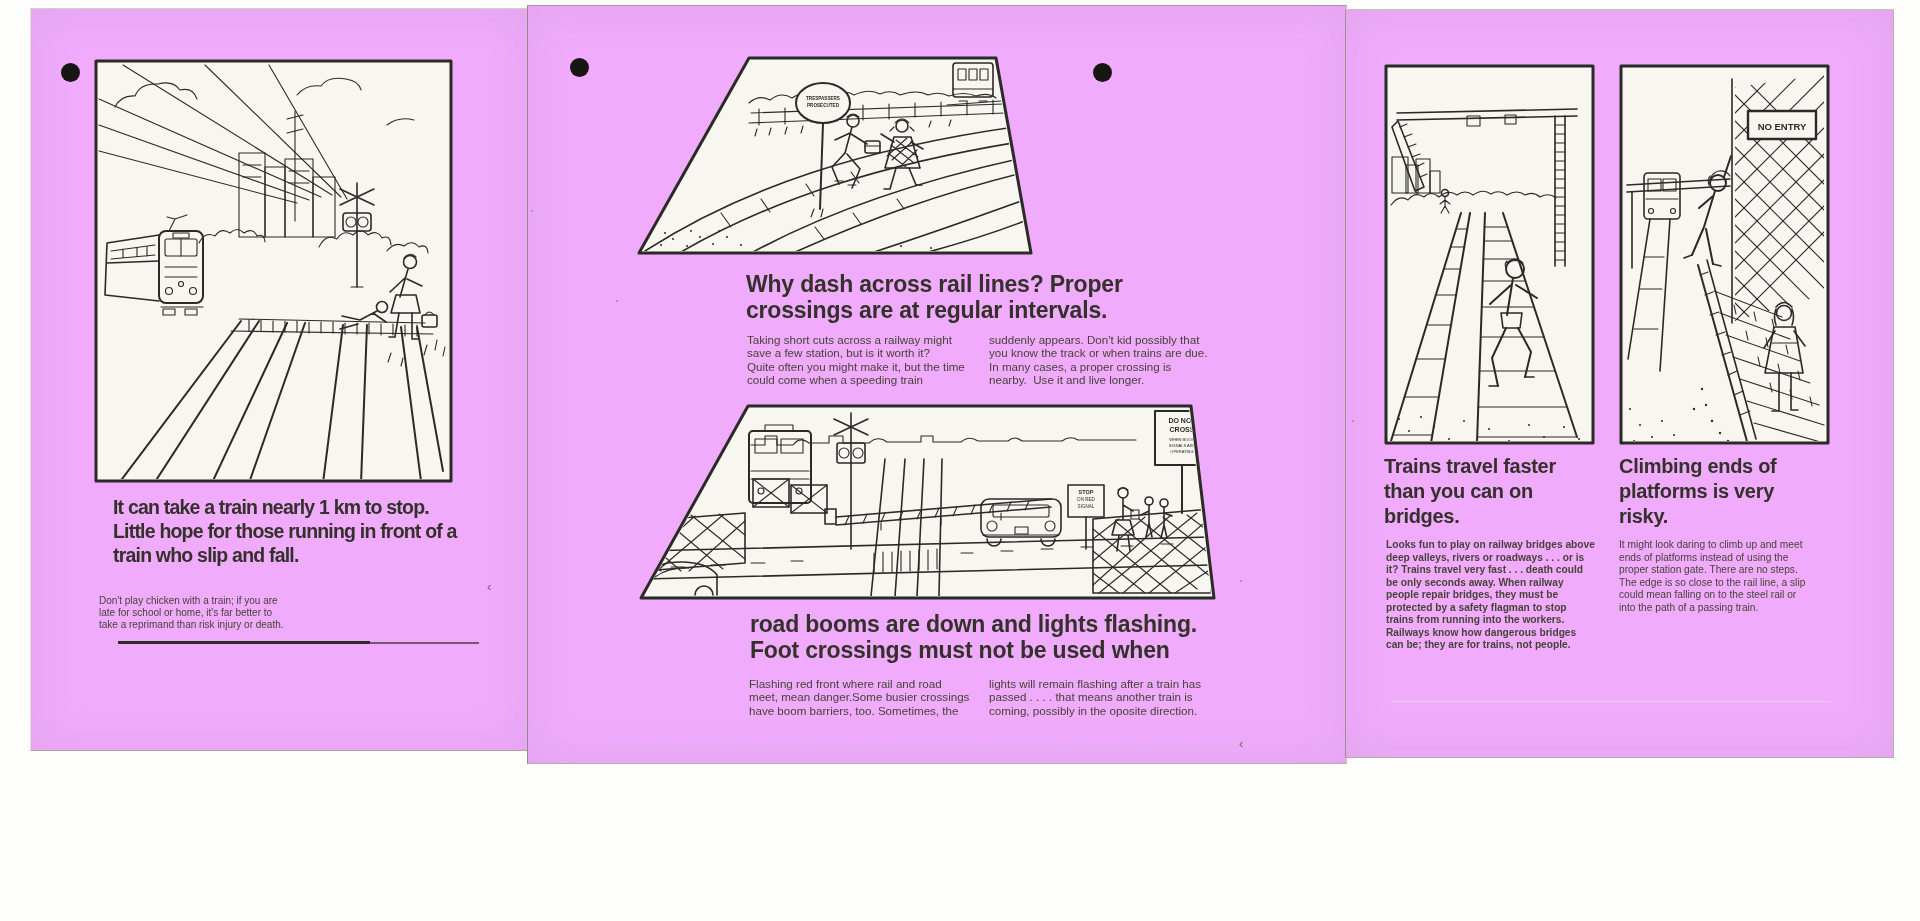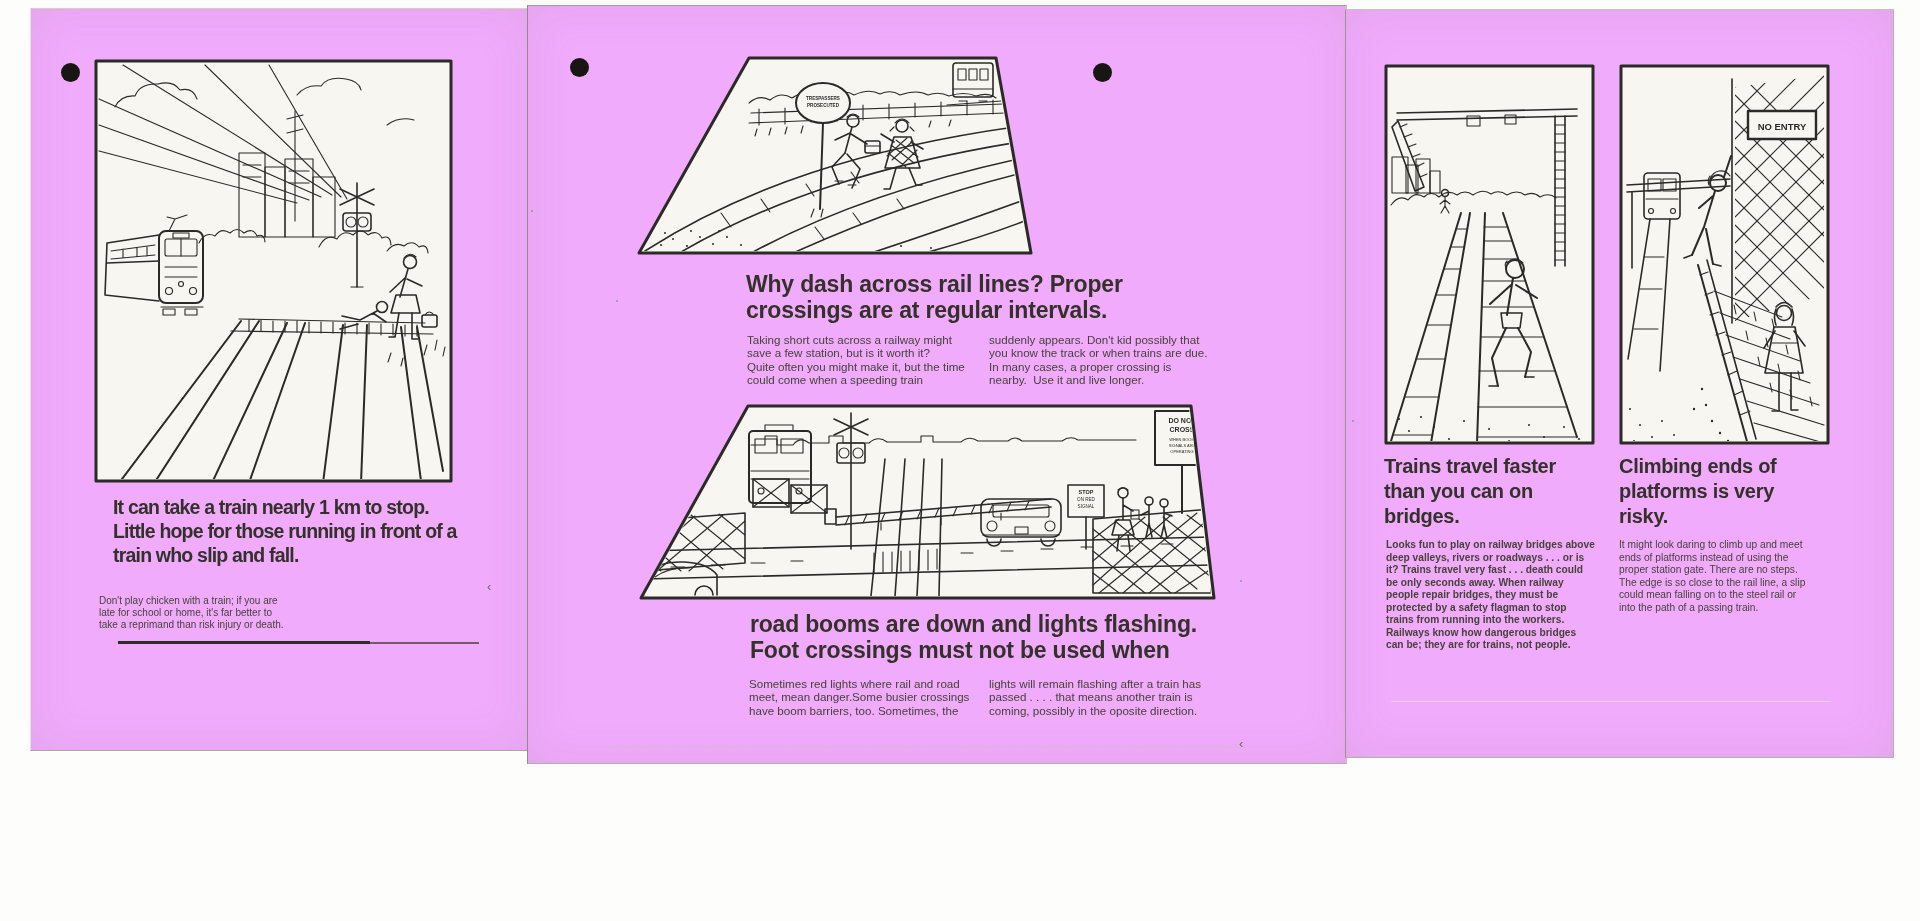--- a/index.html
+++ b/index.html
@@ -336,21 +336,21 @@
           <path class="s" d="M64,196 a9,9 0 0 1 18,0"></path>
         </g>
       </g>
     </svg>
 
     <div class="headline h2" style="left:222px;top:605px;">
       <div>road booms are down and lights flashing.</div>
       <div>Foot crossings must not be used when</div>
     </div>
     <div class="btxt b2" style="left:221px;top:671px;">
-      <div>Sometimes red lights where rail and road</div>
+      <div>Flashing red front where rail and road</div>
       <div>meet, mean danger.Some busier crossings</div>
       <div>have boom barriers, too. Sometimes, the</div>
     </div>
     <div class="btxt b2" style="left:461px;top:671px;">
       <div>lights will remain flashing after a train has</div>
       <div>passed . . . . that means another train is</div>
       <div>coming, possibly in the oposite direction.</div>
     </div>
     <div class="faintline" style="left:83px;top:741px;width:630px;"></div>
     <div class="mark" style="left:711px;top:730px;">‹</div>

